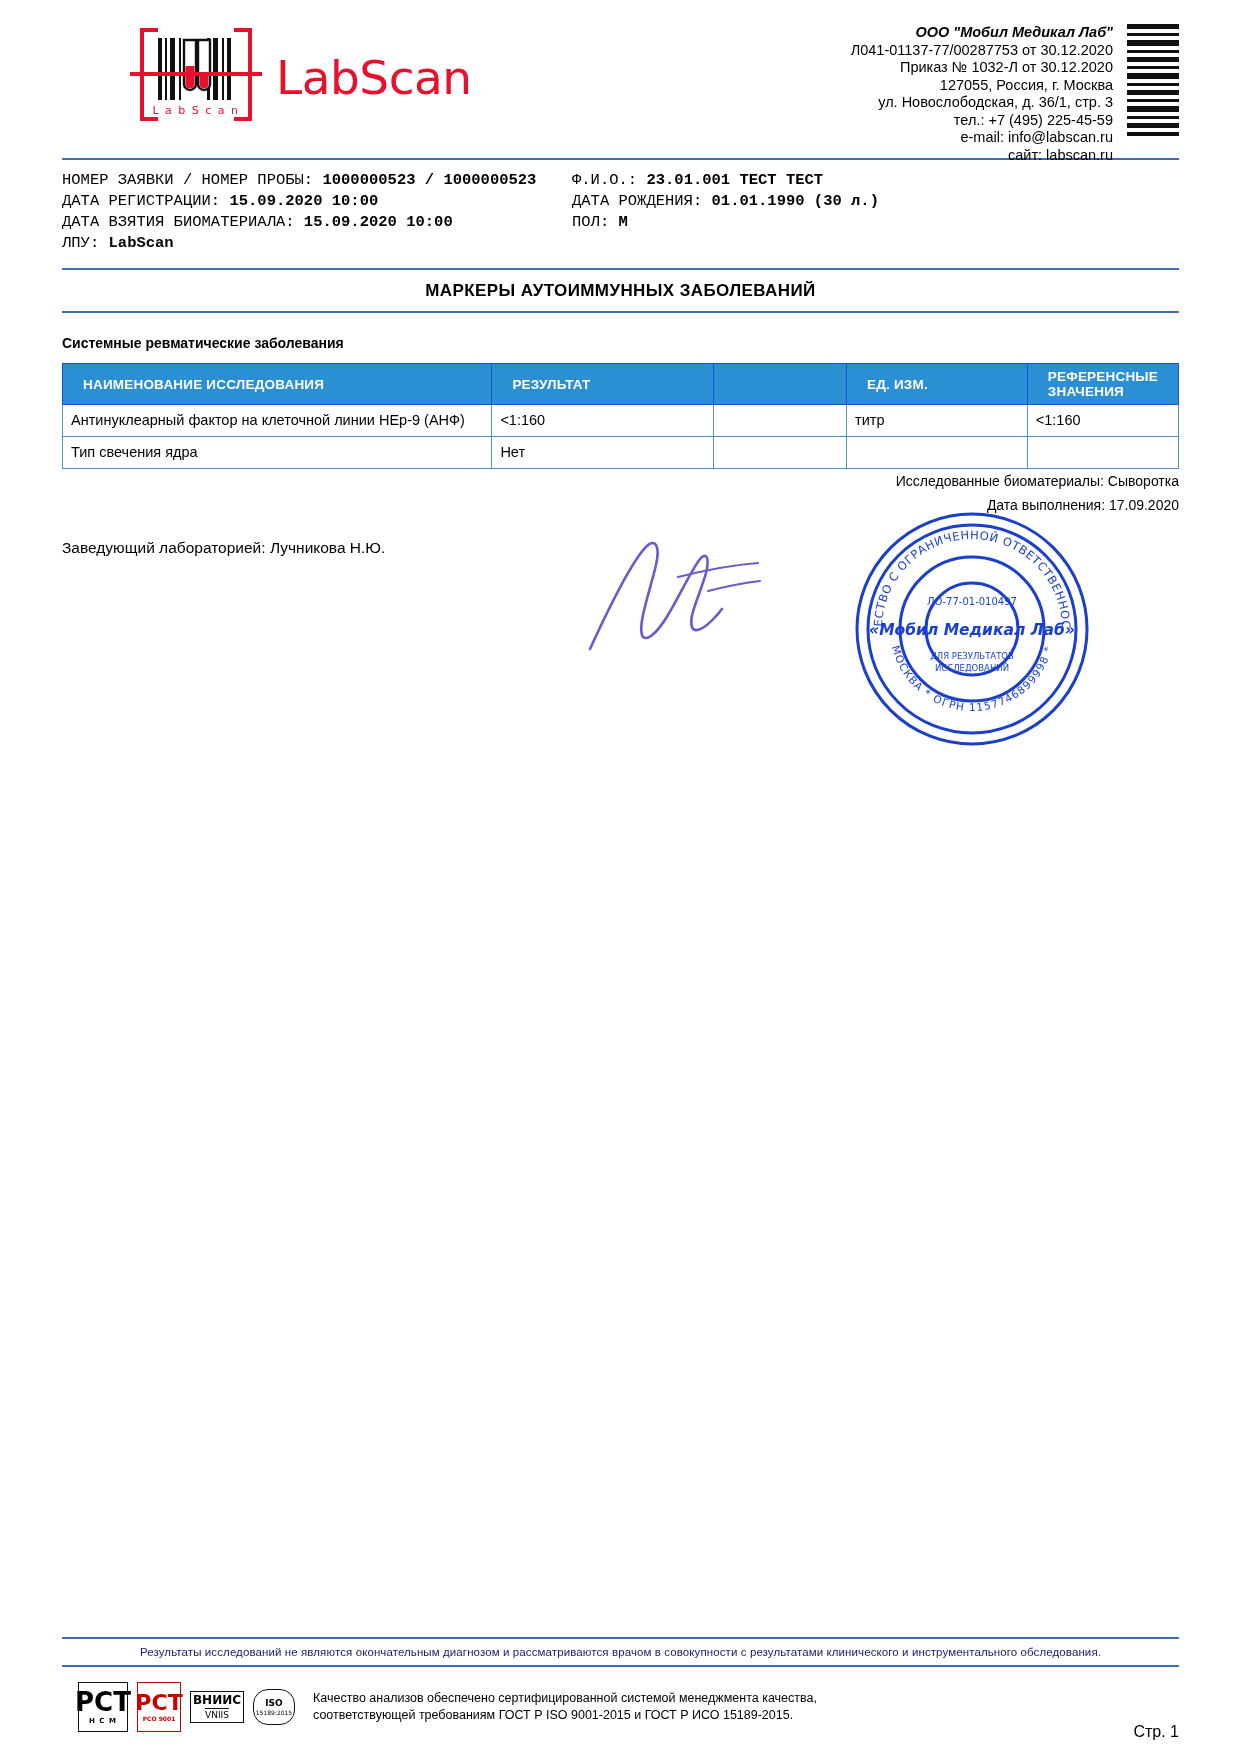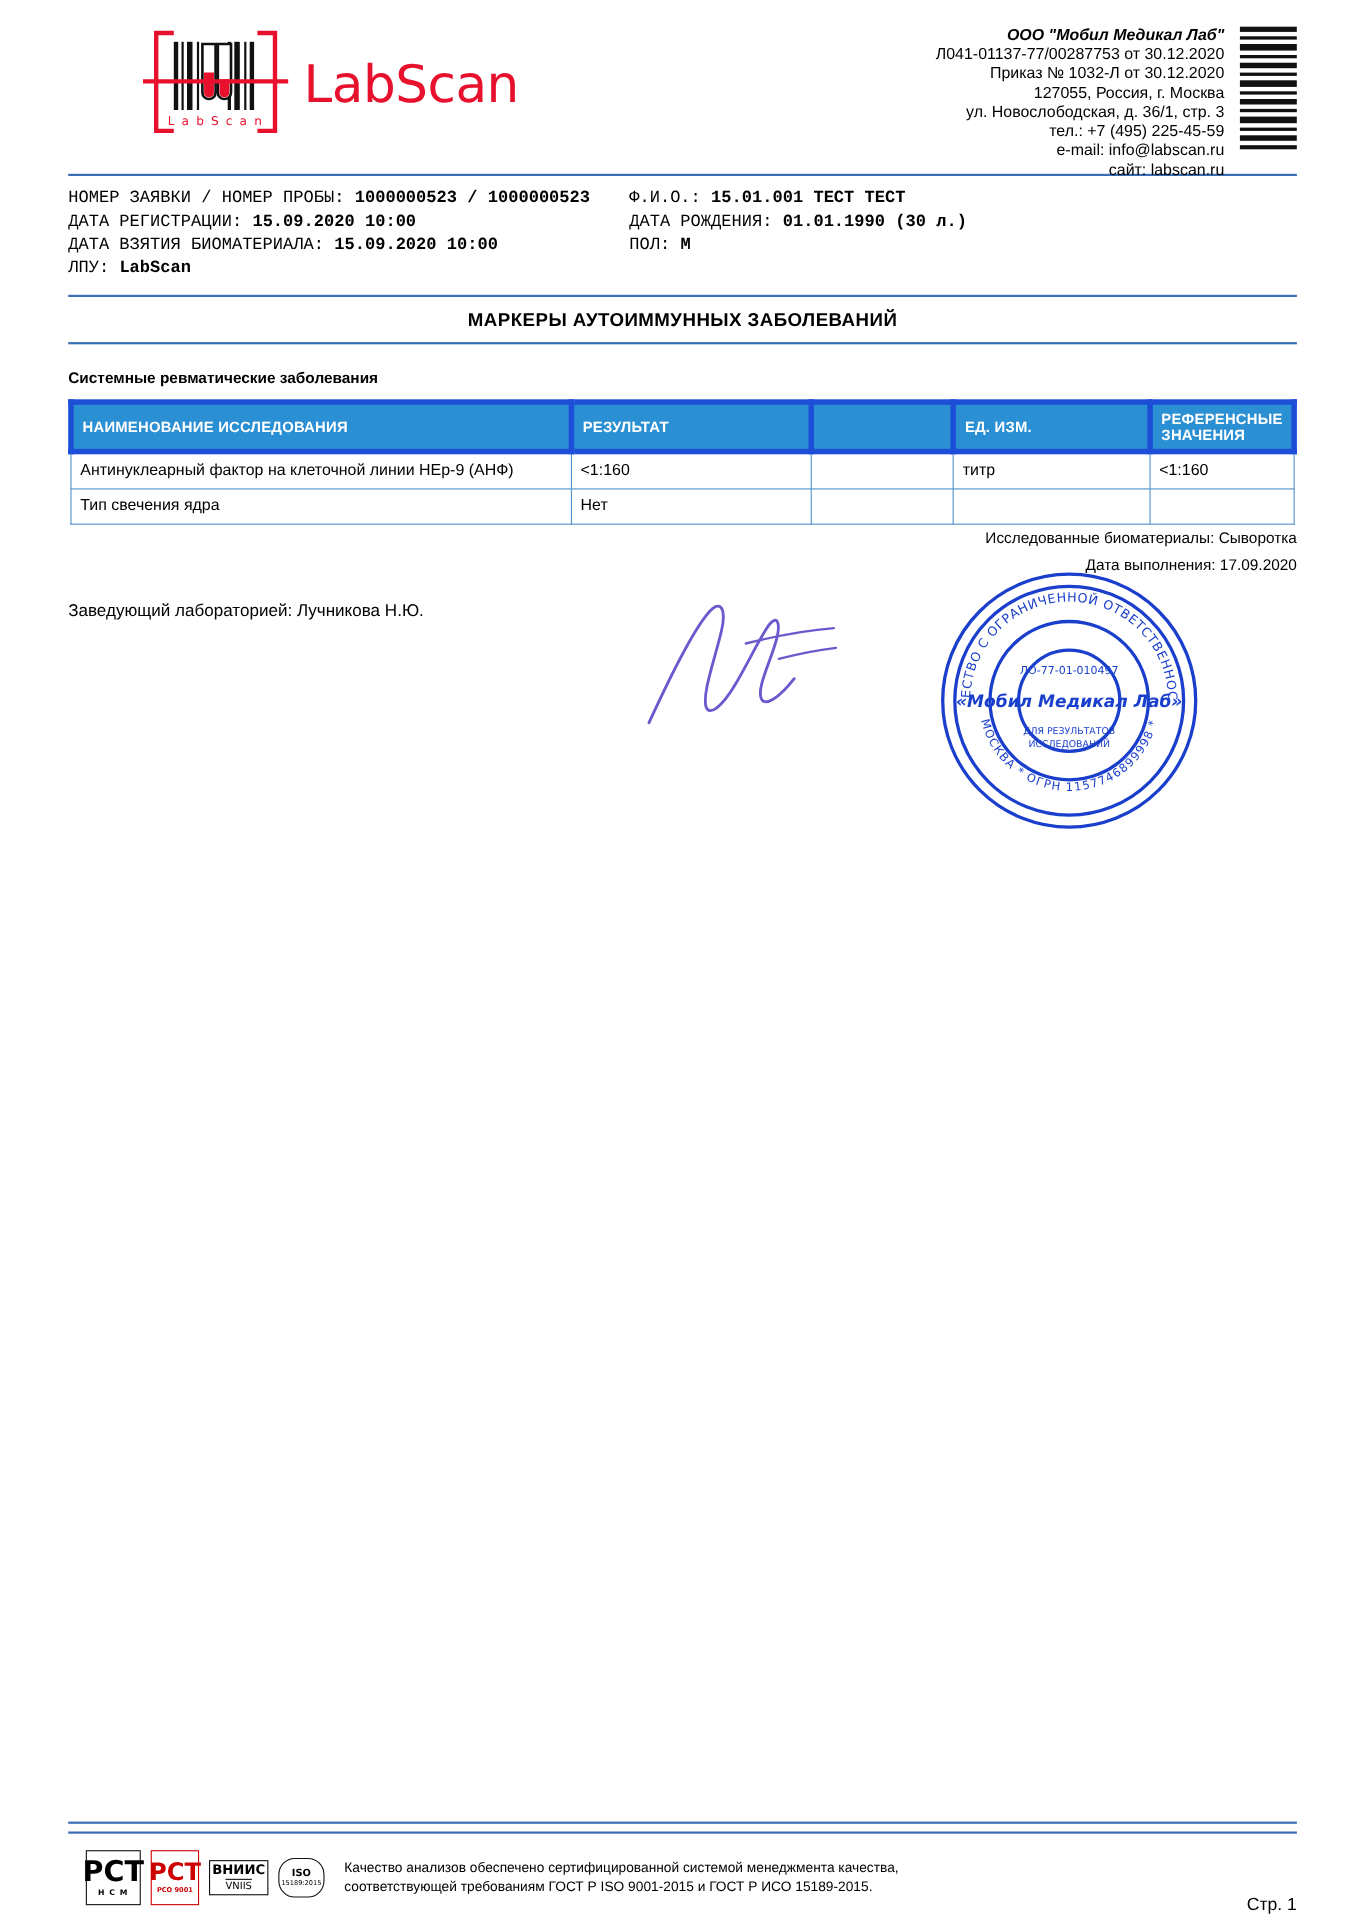--- a/index.html
+++ b/index.html
@@ -112,22 +112,22 @@
     width: 100%;
     border-collapse: collapse;
     font-size: 14.5px;
   }
   table.results th {
     background: #2b8fd4;
     color: #ffffff;
     font-size: 13.5px;
     font-weight: bold;
     text-align: left;
-    padding: 5px 8px;
-    border: 5px solid #1d4ed8;
+    padding: 5px 20px;
+    border: 1px solid #1d4ed8;
     letter-spacing: 0.2px;
   }
   table.results th.c-name { width: 440px; }
   table.results th.c-res { width: 200px; }
   table.results th.c-gap { width: 110px; background: #2b8fd4; }
   table.results th.c-unit { width: 160px; }
   table.results th.c-ref { width: auto; }
   table.results td {
     border: 1px solid #4f90c9;
     padding: 6px 8px;
@@ -343,21 +343,21 @@
         <b>15.09.2020 10:00</b>
       </div>
       <div class="info-row">
         <span>ЛПУ:</span>
         <b>LabScan</b>
       </div>
     </div>
     <div class="info-col right" style="flex:1;">
       <div class="info-row">
         <span>Ф.И.О.:</span>
-        <b>15.01.001 ТЕСТ ТЕСТ</b>
+        <b>23.01.001 ТЕСТ ТЕСТ</b>
       </div>
       <div class="info-row">
         <span>ДАТА РОЖДЕНИЯ:</span>
         <b>01.01.1990 (30 л.)</b>
       </div>
       <div class="info-row">
         <span>ПОЛ:</span>
         <b>М</b>
       </div>
     </div>
@@ -436,20 +436,21 @@
           <text x="120" y="126" font-size="15.5" font-weight="bold" text-anchor="middle" font-style="italic">«Мобил Медикал Лаб»</text>
           <text x="120" y="150" font-size="8.5" text-anchor="middle">ДЛЯ РЕЗУЛЬТАТОВ</text>
           <text x="120" y="162" font-size="8.5" text-anchor="middle">ИССЛЕДОВАНИЙ</text>
         </g>
       </svg>
     </div>
   </div>
 
   <div class="footer">
     <div class="footer-rule"></div>
+    <div class="footer-disclaimer">Результаты исследований не являются окончательным диагнозом и рассматриваются врачом в совокупности с результатами клинического и инструментального обследования.</div>
     <div class="footer-rule2"></div>
 
     <div class="footer-bottom">
       <div class="marks">
         <div class="mark-box mark-pcg">
           <span>РСТ</span>
           <span class="sub">Н С М</span>
         </div>
         <div class="mark-box mark-pcg-red">
           <span>РСТ</span>

